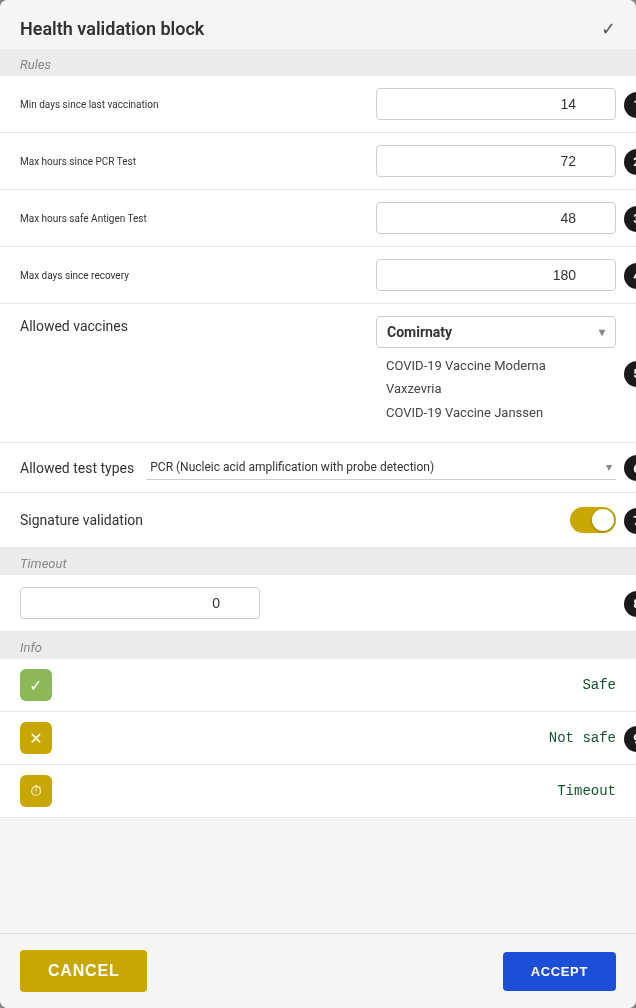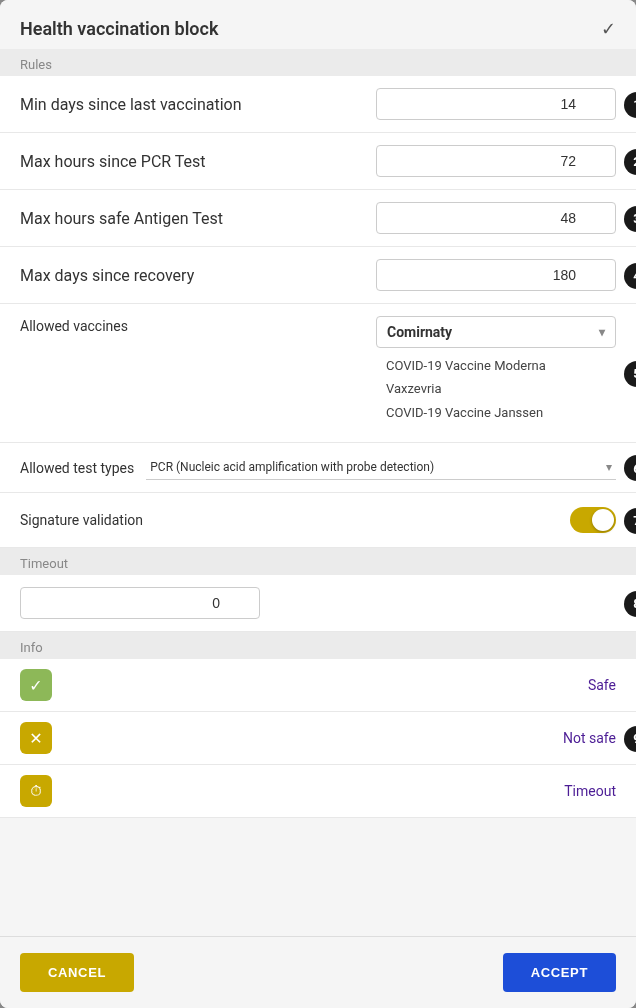--- a/index.html
+++ b/index.html
@@ -35,31 +35,32 @@
     }
     .dialog-check {
       font-size: 18px;
       color: #555;
     }
     .section-label {
       font-size: 13px;
       color: #888;
       padding: 8px 20px 4px 20px;
       background: #ebebeb;
+      font-style: italic;
     }
     .row {
       display: flex;
       align-items: center;
       justify-content: space-between;
       padding: 12px 20px;
       background: #fff;
       border-bottom: 1px solid #e8e8e8;
     }
     .row-label {
-      font-size: 16px;
+      font-size: 10px;
       color: #333;
       flex: 1;
     }
     .row-input {
       width: 240px;
       border: 1px solid #ccc;
       border-radius: 4px;
       padding: 7px 24px;
       font-size: 14px;
       color: #333;
@@ -181,38 +182,39 @@
       background: #8db858;
     }
     .info-icon-notsafe {
       background: #c8a800;
     }
     .info-icon-timeout {
       background: #c8a800;
     }
     .info-text {
       font-size: 14px;
-      color: #4c1d95;
+      color: #14532d;
+      font-family: Liberation Mono, monospace;
     }
     .footer {
       display: flex;
       justify-content: space-between;
       align-items: center;
       padding: 16px 20px;
       background: #f5f5f5;
       border-top: 1px solid #ddd;
       margin-top: auto;
     }
     .btn-cancel {
       background: #c8a800;
       color: #fff;
       border: none;
       border-radius: 4px;
       padding: 12px 28px;
-      font-size: 13px;
+      font-size: 16px;
       font-weight: 700;
       letter-spacing: 0.05em;
       cursor: pointer;
       text-transform: uppercase;
     }
     .btn-accept {
       background: #1d4ed8;
       color: #fff;
       border: none;
       border-radius: 4px;
@@ -248,21 +250,21 @@
       justify-content: center;
       z-index: 10;
     }
   </style>
 </head>
 <body>
 
 <div class="dialog">
 
   <div class="dialog-header">
-    <span class="dialog-title">Health vaccination block</span>
+    <span class="dialog-title">Health validation block</span>
     <span class="dialog-check">✓</span>
   </div>
 
   <div class="content-area">
 
     <div class="section-label">Rules</div>
 
     <div class="outer-row" style="position:relative;">
       <div class="row">
         <span class="row-label">Min days since last vaccination</span>

